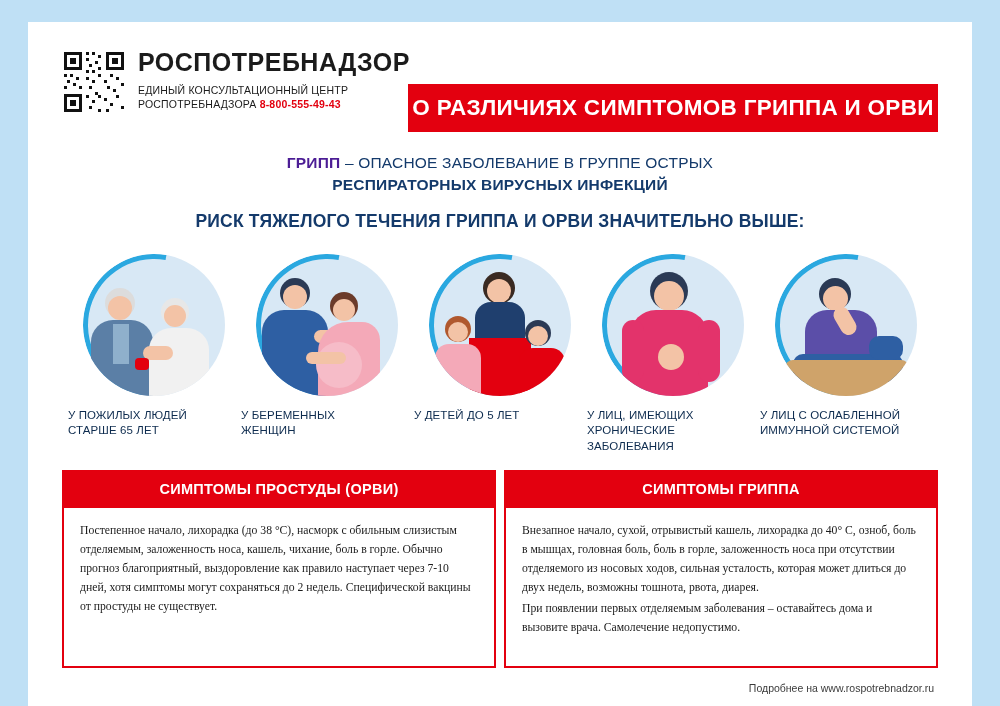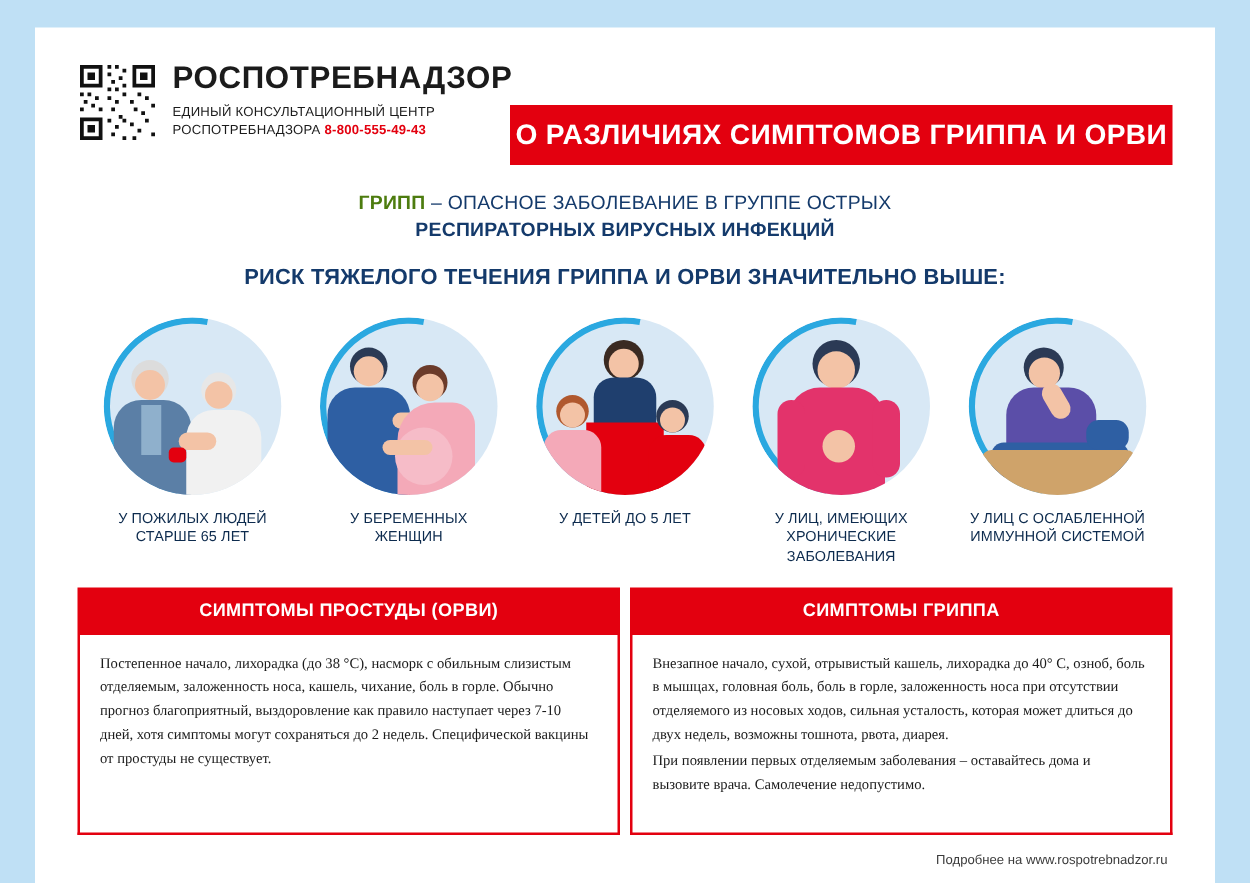--- a/index.html
+++ b/index.html
@@ -83,41 +83,41 @@
   
   .lead {
     margin-top: 26px;
     text-align: center;
     color: #143a6b;
     font-size: 15.5px;
     font-weight: bold;
     line-height: 1.45;
     letter-spacing: 0.2px;
   }
-  .lead .red { color: #4d7c0f; }
+  .lead .red { color: #4c1d95; }
   .lead .norm { font-weight: normal; }
   .risk-line {
     margin-top: 14px;
     text-align: center;
     color: #143a6b;
     font-size: 17.5px;
     font-weight: bold;
     letter-spacing: 0.2px;
   }
 
   
   .groups {
     margin-top: 18px;
     display: flex;
     justify-content: space-between;
     padding: 0 40px;
   }
   .group {
     width: 172px;
-    text-align: center;
+    text-align: left;
   }
   .circle-wrap {
     height: 150px;
     display: flex;
     align-items: center;
     justify-content: center;
   }
   .circle {
     width: 142px;
     height: 142px;

